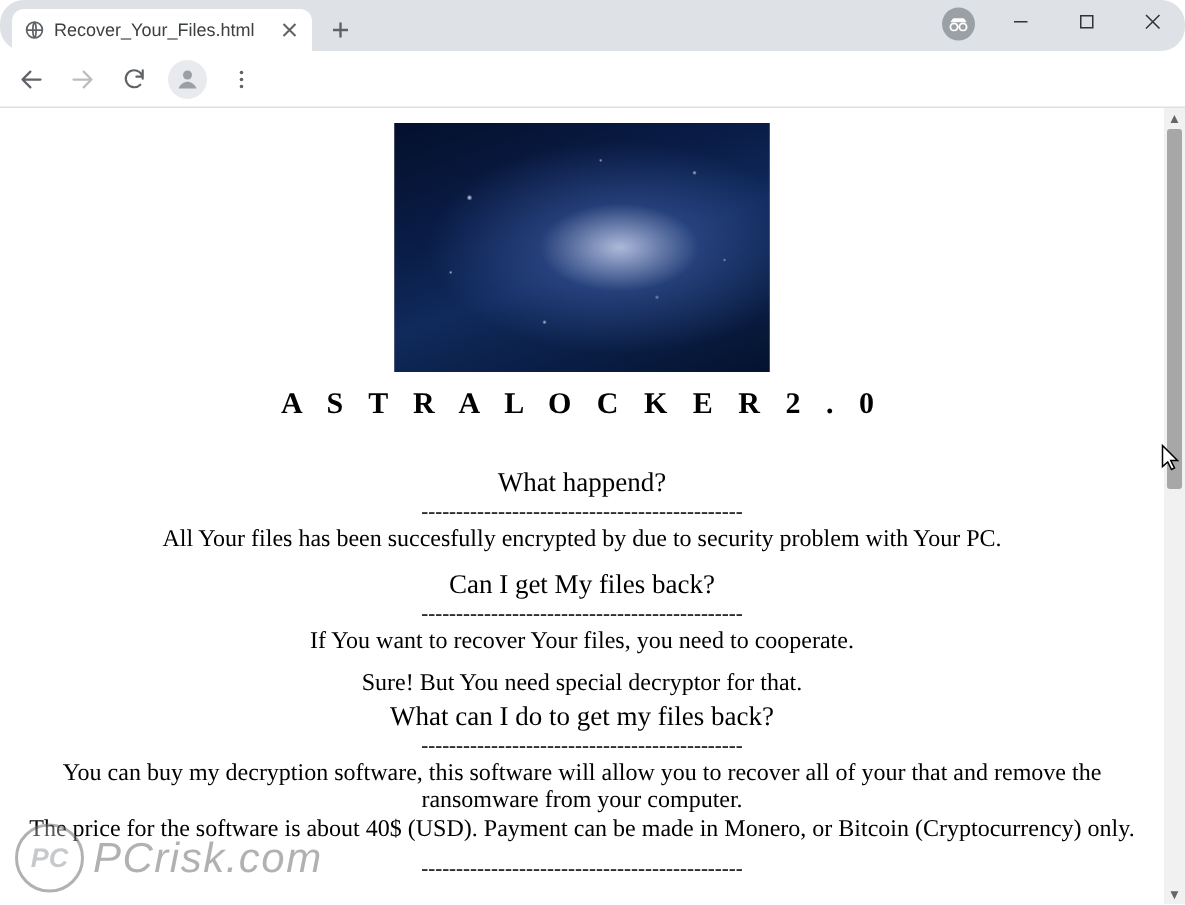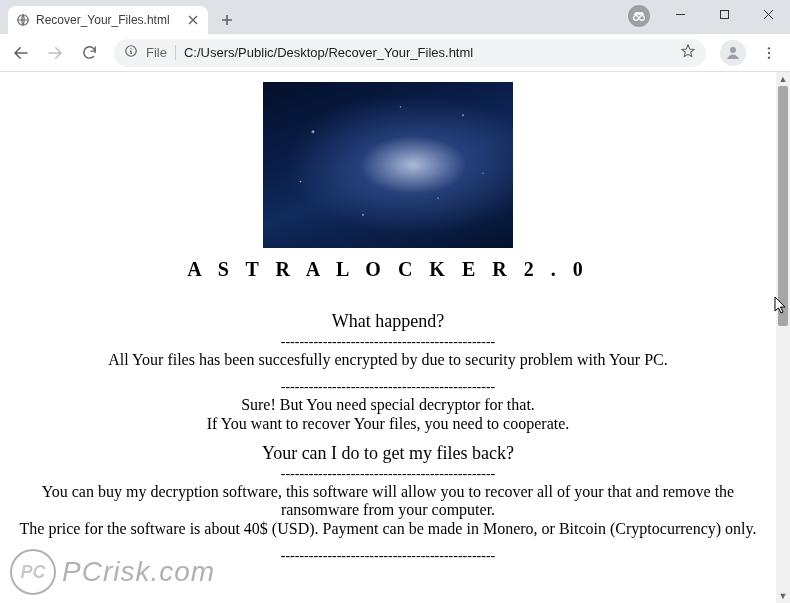--- a/index.html
+++ b/index.html
@@ -11,20 +11,21 @@
     overflow: hidden;
     position: relative;
   }
   
   .titlebar {
     height: 34px;
     background: #dee1e6;
     display: flex;
     align-items: flex-end;
     position: relative;
+    border-radius: 16px;
   }
   .tab {
     margin-left: 8px;
     margin-top: 6px;
     height: 28px;
     background: #fff;
     border-radius: 8px 8px 0 0;
     display: flex;
     align-items: center;
     padding: 0 8px;
@@ -246,37 +247,20 @@
   <div class="nav-btn disabled">
     <svg width="18" height="18" viewBox="0 0 24 24">
         <path d="M4 12h15m-6-7l7 7-7 7" fill="none" stroke="#bdbdbd" stroke-width="2" stroke-linecap="round" stroke-linejoin="round"></path>
       </svg>
   </div>
   <div class="nav-btn">
     <svg width="17" height="17" viewBox="0 0 24 24">
         <path d="M20 12a8 8 0 10-2.3 5.6M20 4v6h-6" fill="none" stroke="#5f6368" stroke-width="2" stroke-linecap="round" stroke-linejoin="round"></path>
       </svg>
   </div>
-  <div class="omnibox">
-    <span>
-      <svg width="14" height="14" viewBox="0 0 24 24">
-          <circle cx="12" cy="12" r="9" fill="none" stroke="#5f6368" stroke-width="2"></circle>
-          <path d="M12 8h.01M11 12h1v4h1" stroke="#5f6368" stroke-width="2" stroke-linecap="round"></path>
-        </svg>
-    </span>
-    <span class="omni-chip">
-        <span>File</span>
-      </span>
-    <span class="omni-url">C:/Users/Public/Desktop/Recover_Your_Files.html</span>
-    <span class="star">
-      <svg width="16" height="16" viewBox="0 0 24 24">
-          <path d="M12 3l2.6 5.9 6.4.6-4.9 4.4 1.5 6.3L12 17l-5.6 3.2 1.5-6.3L3 9.5l6.4-.6z" fill="none" stroke="#5f6368" stroke-width="1.6"></path>
-        </svg>
-    </span>
-  </div>
   <div class="avatar">
     <svg width="18" height="18" viewBox="0 0 24 24">
         <circle cx="12" cy="8" r="4" fill="#9aa0a6"></circle>
         <path d="M4 20c1.5-4 5-6 8-6s6.5 2 8 6" fill="#9aa0a6"></path>
       </svg>
   </div>
   <div class="nav-btn">
     <svg width="16" height="16" viewBox="0 0 24 24">
         <circle cx="12" cy="5" r="1.8" fill="#5f6368"></circle>
         <circle cx="12" cy="12" r="1.8" fill="#5f6368"></circle>
@@ -287,25 +271,26 @@
 
 <div class="viewport">
   <div class="viewport-inner">
     <div class="hero"></div>
     <div class="brand">A S T R A L O C K E R 2 . 0</div>
 
     <div class="sect-head">What happend?</div>
     <div class="dashes">----------------------------------------------</div>
     <div class="body-line">All Your files has been succesfully encrypted by  due to security problem with Your PC.</div>
 
+    <div class="sect-head">Can I get My files back?</div>
     <div class="dashes">----------------------------------------------</div>
+    <div class="body-line">If You want to recover Your files, you need to cooperate.</div>
     <div class="body-line tight">Sure! But You need special decryptor for that.</div>
-    <div class="body-line">If You want to recover Your files, you need to cooperate.</div>
-
-    <div class="sect-head">Your can I do to get my files back?</div>
+
+    <div class="sect-head">What can I do to get my files back?</div>
     <div class="dashes">----------------------------------------------</div>
     <div class="body-line tight">You can buy my decryption software, this software will allow you to recover all of your that and remove the ransomware from your computer.</div>
     <div class="body-line">The price for the software is about 40$ (USD). Payment can be made in Monero, or Bitcoin (Cryptocurrency) only.</div>
 
     <div class="dashes">----------------------------------------------</div>
   </div>
 </div>
 
 <div class="vscroll">
   <div class="up">▲</div>

